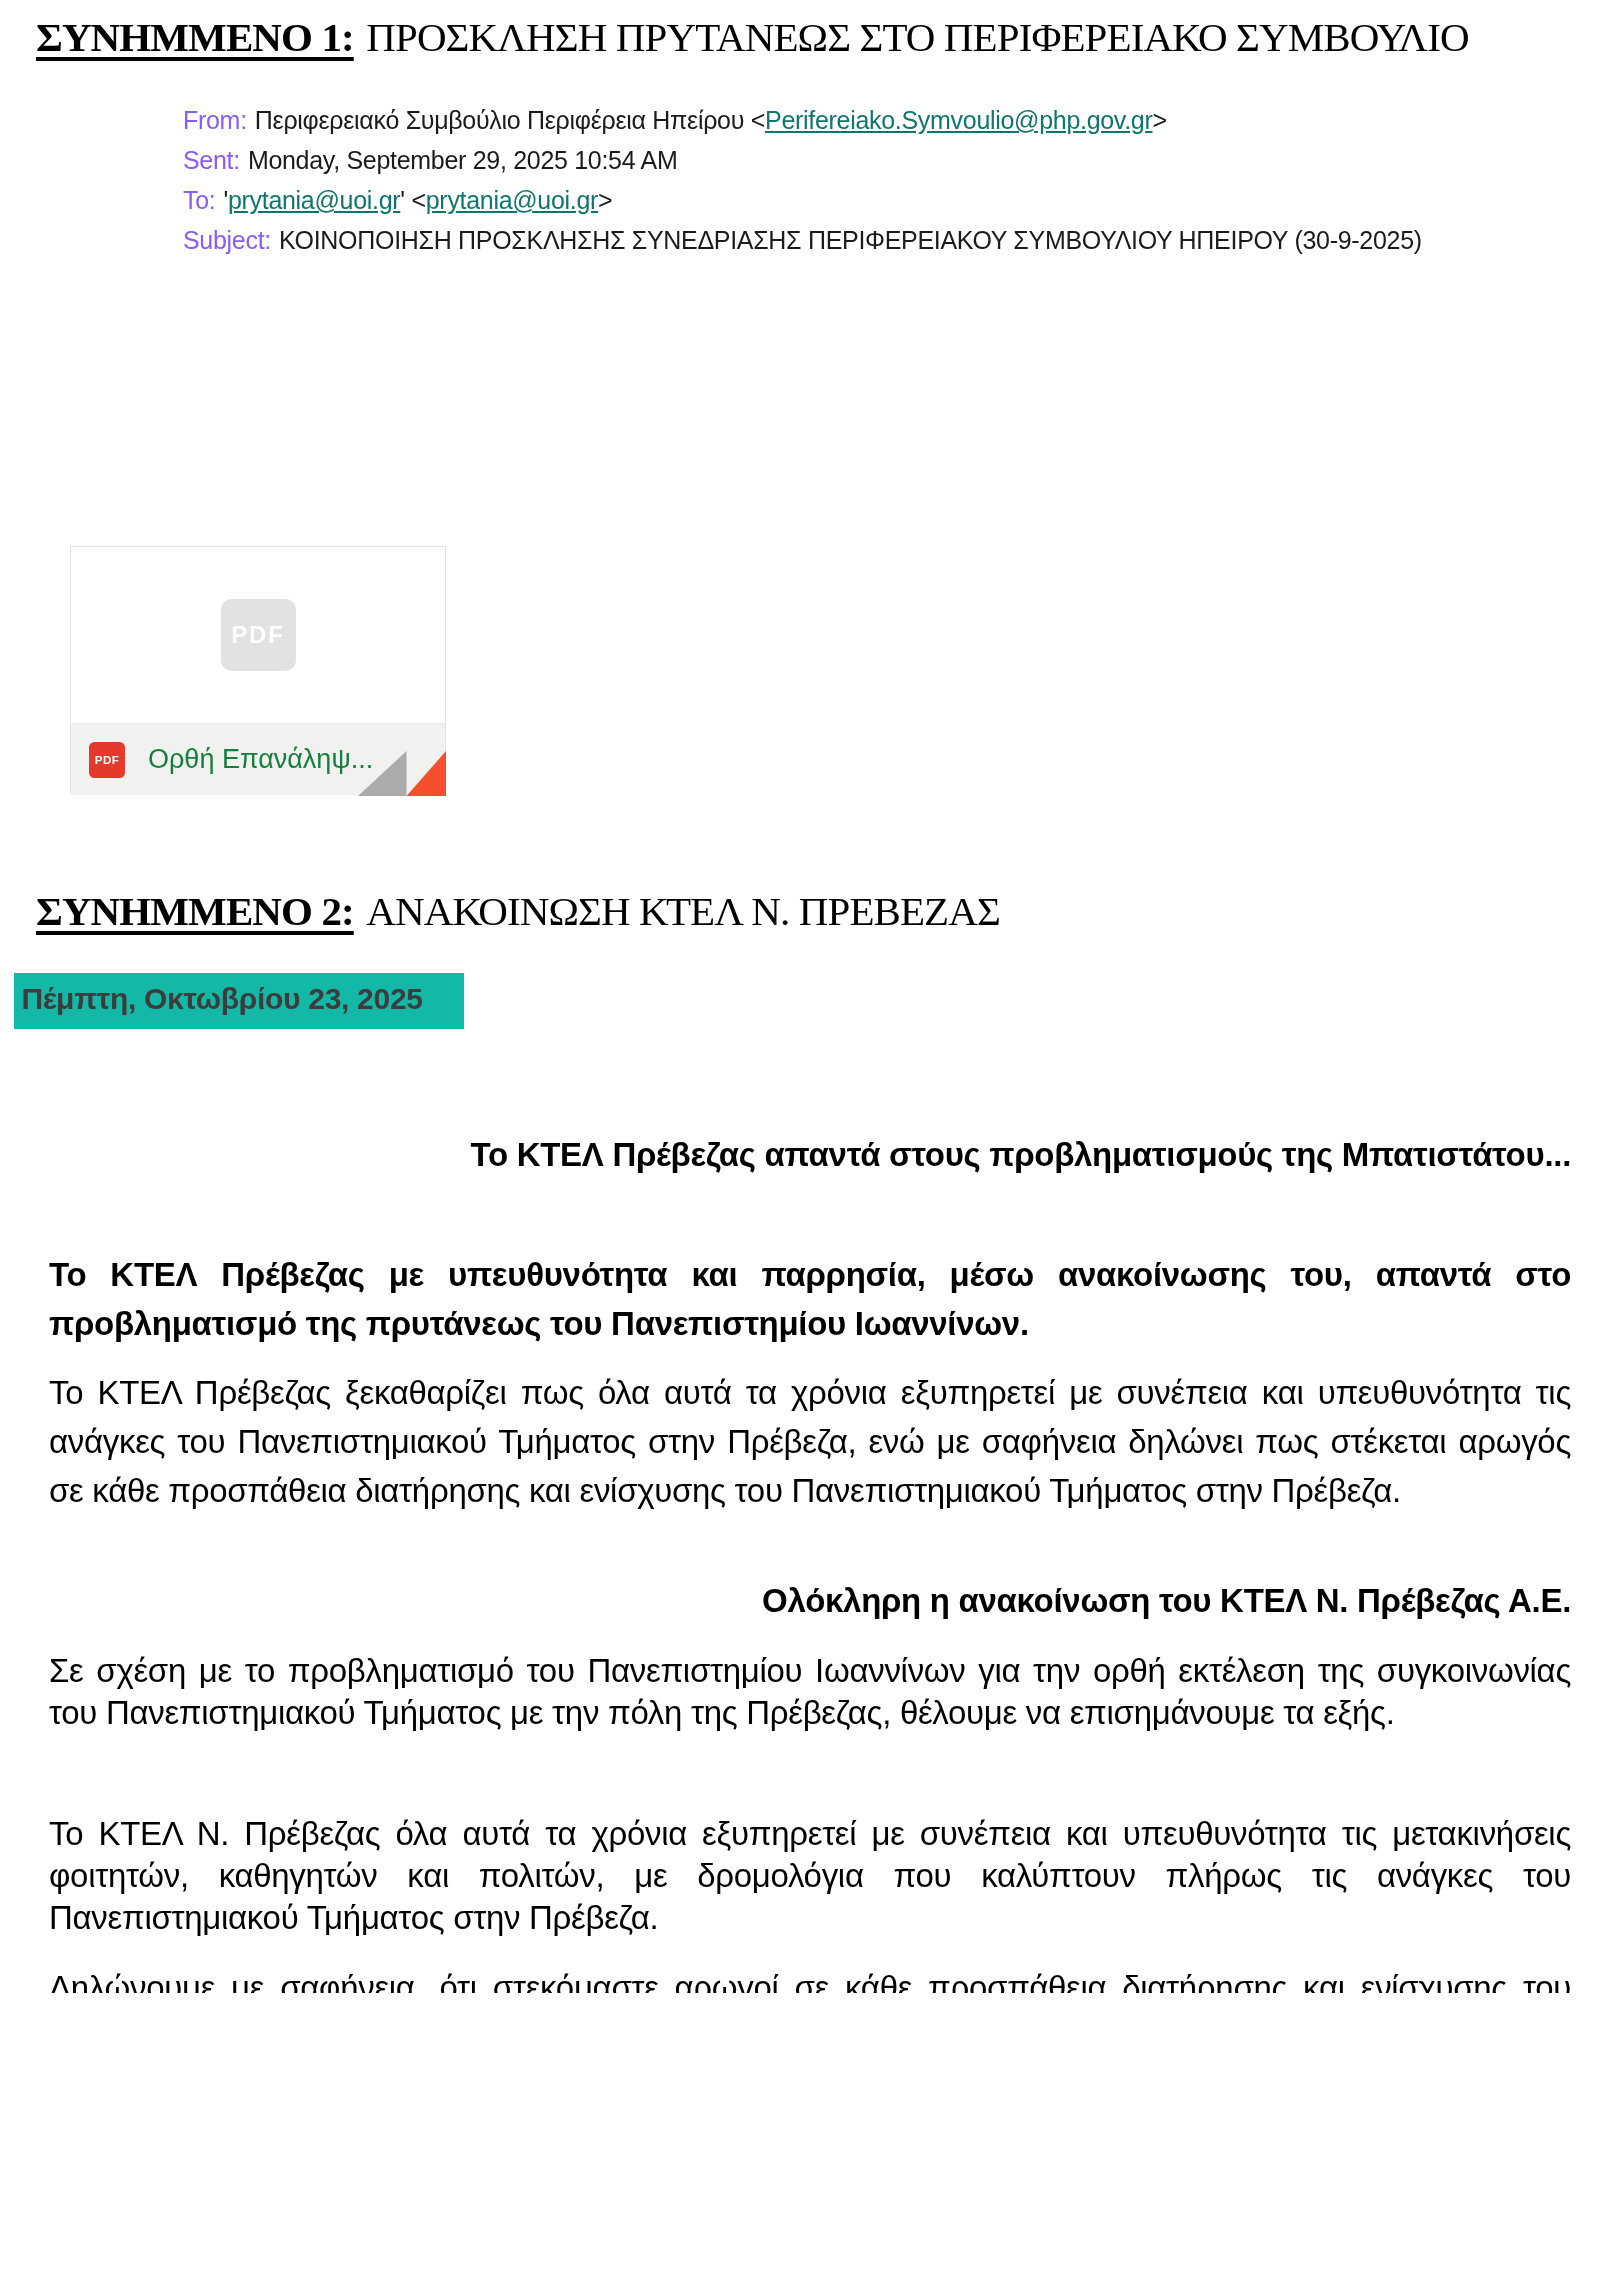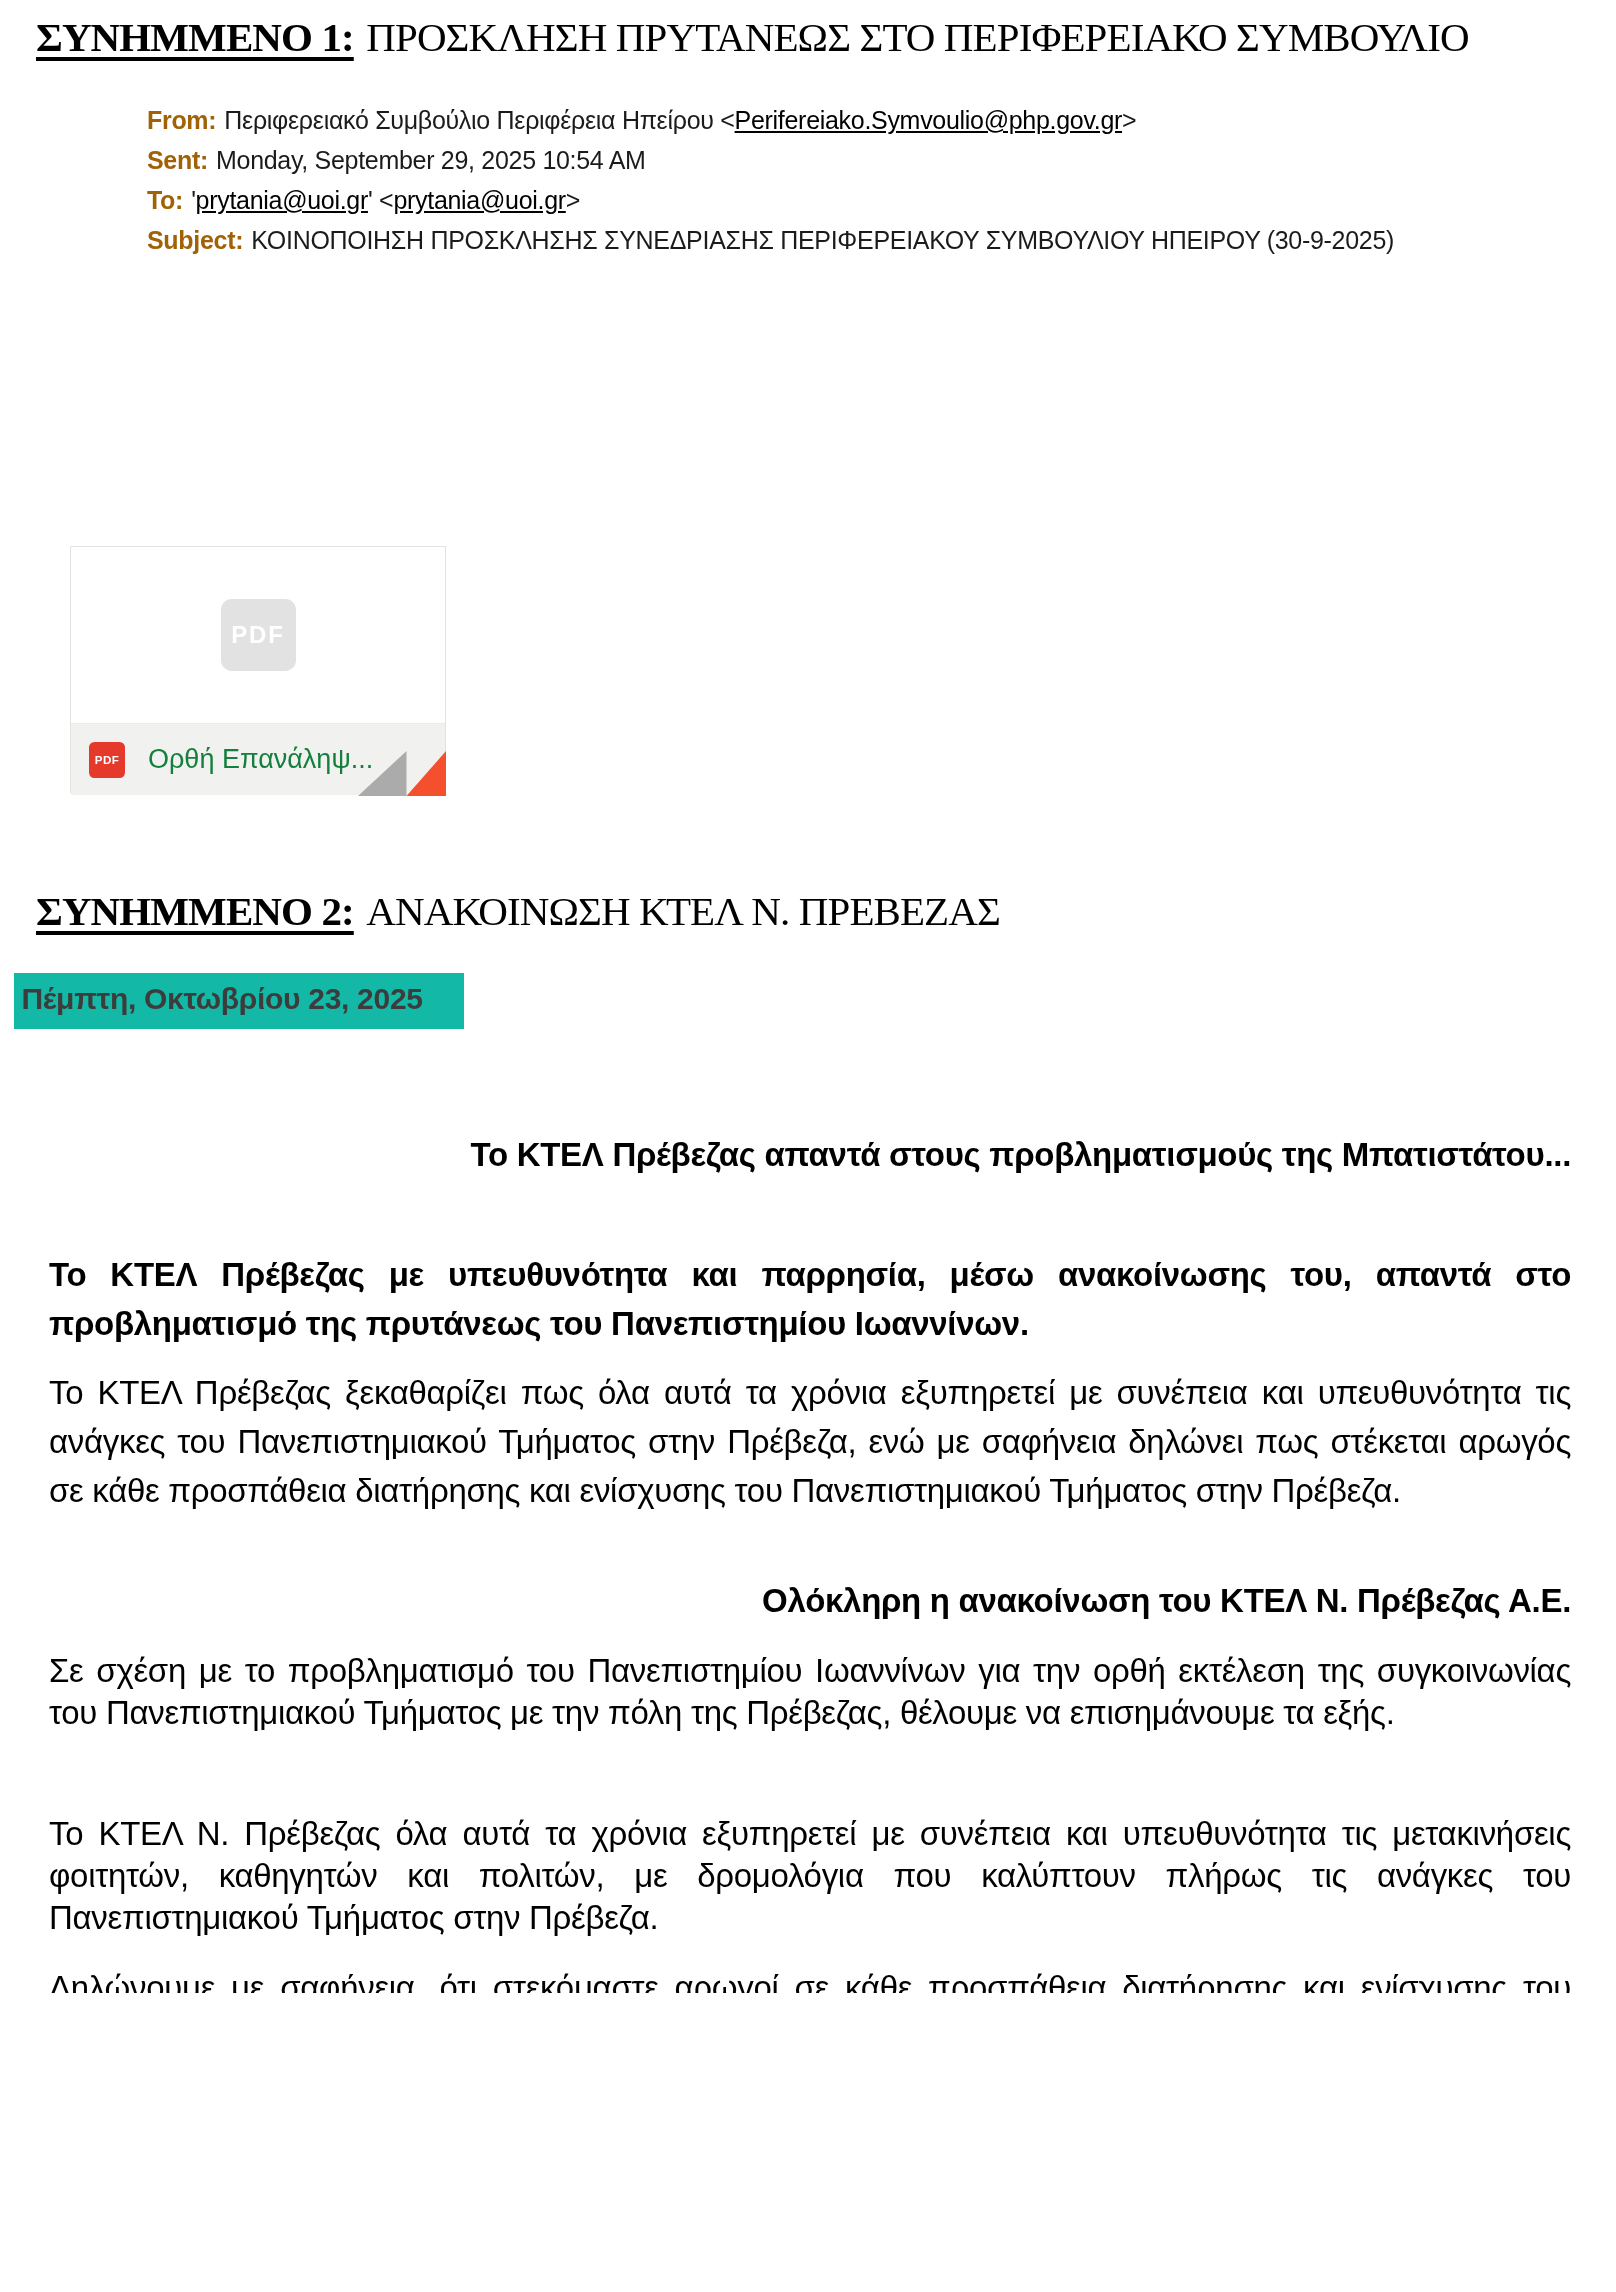--- a/index.html
+++ b/index.html
@@ -36,24 +36,24 @@
   
   .email{
     position:absolute;
     left:147px;
     top:100px;
     font-size:25px;
     line-height:40px;
     letter-spacing:-0.3px;
     color:#1b1b1b;
   }
-  .email .lbl{font-weight:bold;color:#a16207;margin-right:8px;}
+  .email .lbl{font-weight:normal;color:#8b5cf6;margin-right:8px;margin-left:36px;}
   .email .tok{color:#1b1b1b;}
   .link{
-    color:#000000;
+    color:#0f766e;
     text-decoration:underline;
     cursor:pointer;
   }
 
   
   .card{
     position:absolute;
     left:70px;
     top:546px;
     width:376px;

